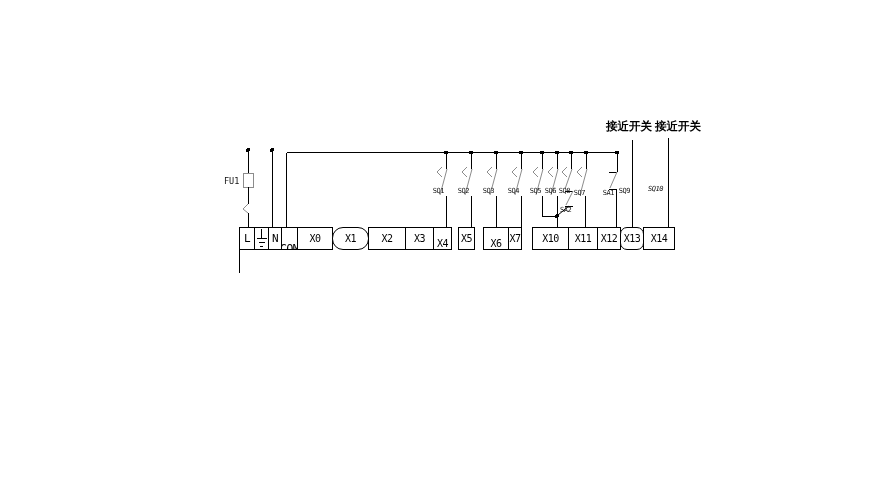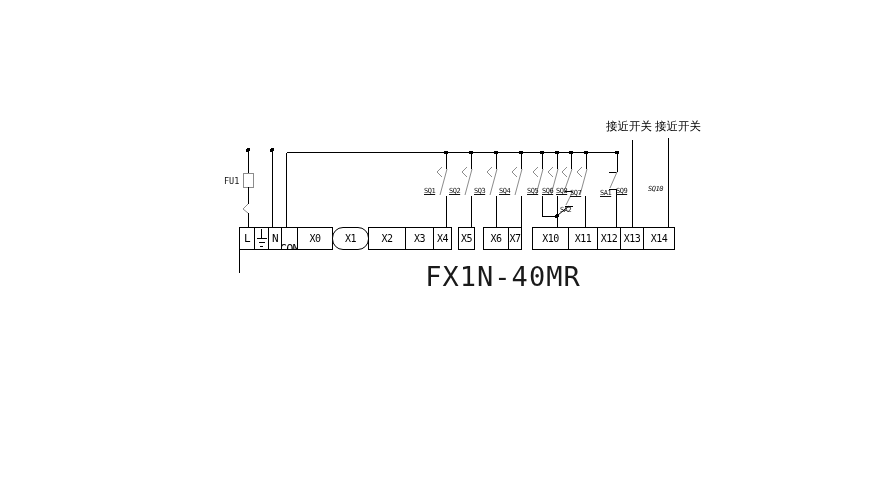--- a/index.html
+++ b/index.html
@@ -2,32 +2,32 @@
 <html><head>
 <meta charset="utf-8">
 <style>
   html,body{margin:0;padding:0;background:#fff;}
   .canvas{
     position:relative;width:876px;height:481px;background:#ffffff;overflow:hidden;
     font-family:"DejaVu Sans Mono","Liberation Mono",monospace;color:#000;
   }
   .wires{position:absolute;left:0;top:0;width:876px;height:481px;}
   .lbl{position:absolute;font-size:7px;letter-spacing:-0.5px;line-height:9px;color:#111;white-space:nowrap;}
-  .lbl.right{text-decoration:underline;}
+  .lbl.right{text-align:right;}
   .fu{position:absolute;font-size:8.5px;line-height:10px;color:#111;}
   .tcell{
     position:absolute;top:227px;height:23px;border:1px solid #000;box-sizing:border-box;
     background:#fff;display:flex;align-items:center;justify-content:center;overflow:hidden;
   }
   .tcell span{font-size:10px;line-height:10px;letter-spacing:-0.5px;}
   .tcell.big span{font-size:11px;}
   .tcell.sm span{font-size:12px;letter-spacing:-0.8px;margin-top:20px;}
   .cjk{
     position:absolute;top:119px;width:48px;text-align:center;
-    font-size:11.5px;font-weight:normal;line-height:15px;
+    font-size:11.5px;font-weight:bold;line-height:15px;
     font-family:"DejaVu Serif","Liberation Serif",serif;color:#000;white-space:nowrap;
   }
   .title{
     position:absolute;left:420px;top:261px;width:166px;text-align:center;
     font-size:27px;line-height:31px;letter-spacing:1px;color:#1a1a1a;
     font-family:"DejaVu Sans Mono","Liberation Mono",monospace;font-weight:normal;
   }
 </style>
 </head>
 <body>
@@ -188,43 +188,42 @@
     </div>
   <div class="tcell" style="left:332px;width:37px;border-radius:11px;">
       <span>X1</span>
     </div>
   <div class="tcell" style="left:368px;width:38px;">
       <span>X2</span>
     </div>
   <div class="tcell" style="left:405px;width:29px;">
       <span>X3</span>
     </div>
-  <div class="tcell" style="left:433px;width:19px;">
+  <div class="tcell" style="left:433px;width:19px;align-items:flex-end;">
       <span>X4</span>
     </div>
   <div class="tcell" style="left:458px;width:17px;">
       <span>X5</span>
     </div>
-  <div class="tcell" style="left:483px;width:26px;">
+  <div class="tcell" style="left:483px;width:26px;align-items:flex-end;">
       <span>X6</span>
     </div>
   <div class="tcell" style="left:508px;width:14px;">
       <span>X7</span>
     </div>
   <div class="tcell" style="left:532px;width:37px;">
       <span>X10</span>
     </div>
   <div class="tcell" style="left:568px;width:30px;">
       <span>X11</span>
     </div>
   <div class="tcell" style="left:597px;width:24px;">
       <span>X12</span>
     </div>
-  <div class="tcell" style="left:620px;width:24px;">
+  <div class="tcell" style="left:620px;width:24px;border-radius:7px;">
       <span>X13</span>
     </div>
   <div class="tcell" style="left:643px;width:32px;">
       <span>X14</span>
     </div>
 
-  <div class="title">FX1N-40MR</div>
 
 </div>
 
 </body></html>

